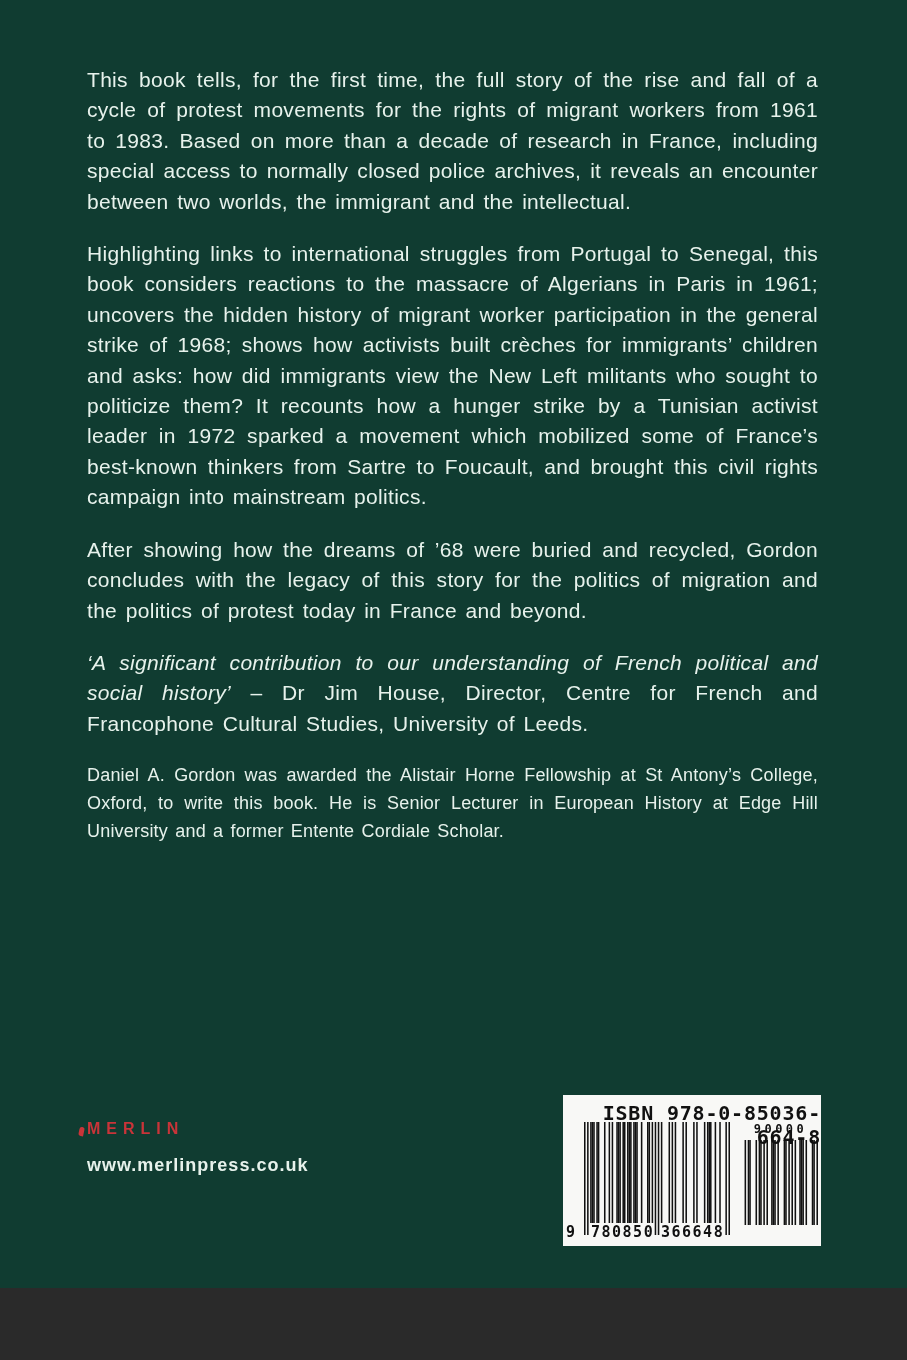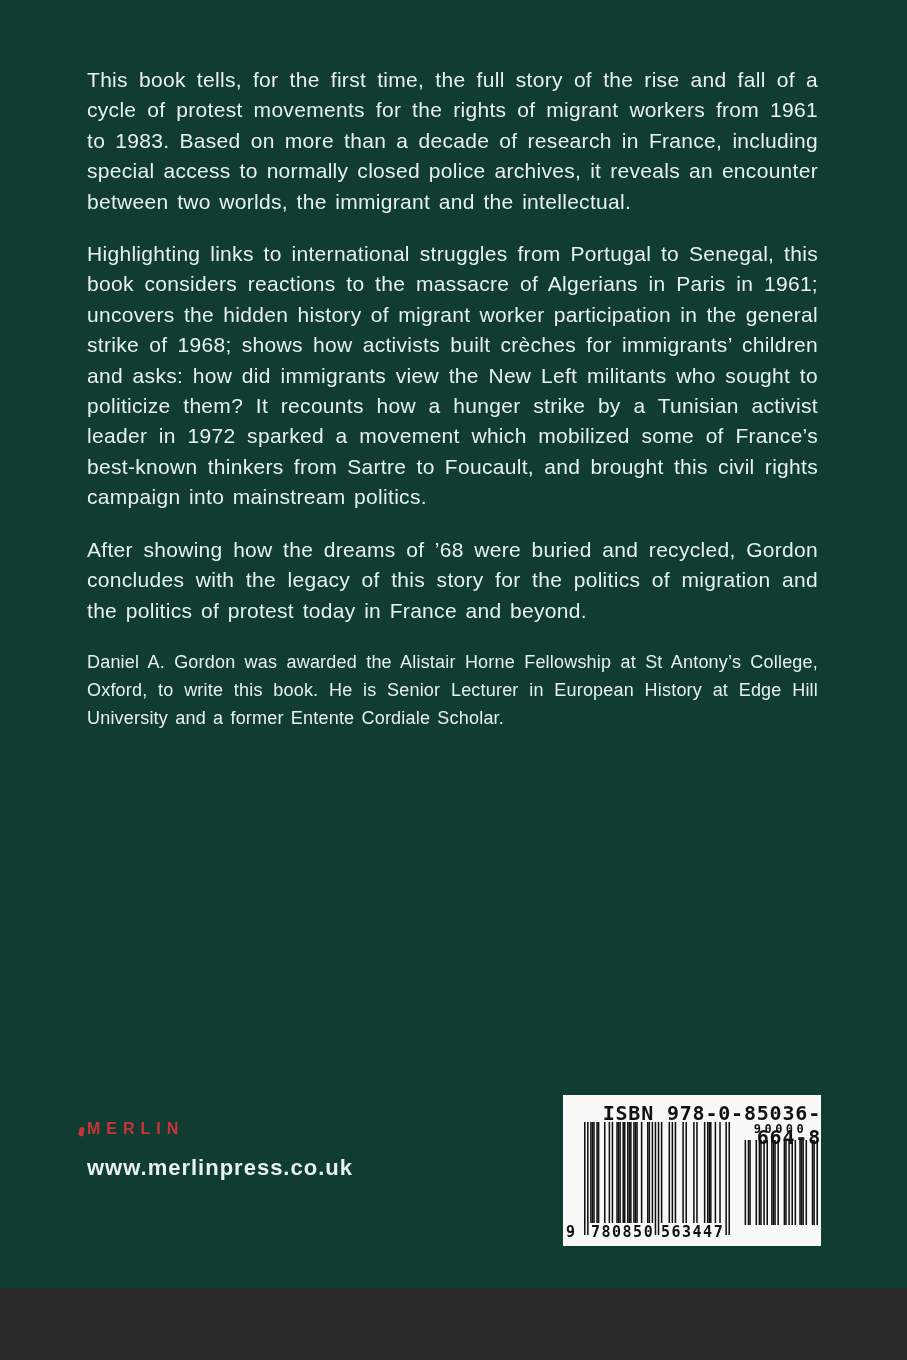--- a/index.html
+++ b/index.html
@@ -40,21 +40,21 @@
     transform:rotate(12deg);
   }
   .logo{
     font-size:16px;
     font-weight:bold;
     letter-spacing:6px;
     color:#c93439;
   }
   .website{
     margin-top:17px;
-    font-size:22px;
+    font-size:18px;
     font-weight:bold;
     letter-spacing:1px;
     color:#e7f2ec;
   }
   .barcode-box{
     position:absolute;
     left:563px;top:1095px;
     width:258px;height:151px;
     background:#f8f8f6;
     color:#111;
@@ -86,20 +86,21 @@
 </style>
 </head>
 <body>
 
 <div class="cover" style="background: rgb(16, 60, 49);">
 
   <main class="blurb" style="color: rgb(231, 242, 236);">
     <p>This book tells, for the first time, the full story of the rise and fall of a cycle of protest movements for the rights of migrant workers from 1961 to 1983. Based on more than a decade of research in France, including special access to normally closed police archives, it reveals an encounter between two worlds, the immigrant and the intellectual.</p>
     <p>Highlighting links to international struggles from Portugal to Senegal, this book considers reactions to the massacre of Algerians in Paris in 1961; uncovers the hidden history of migrant worker participation in the general strike of 1968; shows how activists built crèches for immigrants’ children and asks: how did immigrants view the New Left militants who sought to politicize them? It recounts how a hunger strike by a Tunisian activist leader in 1972 sparked a movement which mobilized some of France’s best-known thinkers from Sartre to Foucault, and brought this civil rights campaign into mainstream politics.</p>
     <p>After showing how the dreams of ’68 were buried and recycled, Gordon concludes with the legacy of this story for the politics of migration and the politics of protest today in France and beyond.</p>
+    <p class="quote"><em>‘A significant contribution to our understanding of French political and social history’</em> <span>– Dr Jim House, Director, Centre for French and Francophone Cultural Studies, University of Leeds.</span></p>
     <p class="bio">Daniel A. Gordon was awarded the Alistair Horne Fellowship at St Antony’s College, Oxford, to write this book. He is Senior Lecturer in European History at Edge Hill University and a former Entente Cordiale Scholar.</p>
   </main>
 
   <div class="publisher">
     <span class="logo-mark" style="background: rgb(201, 52, 57);"></span>
     <div class="logo" style="color: rgb(201, 52, 57);">MERLIN</div>
     <div class="website">www.merlinpress.co.uk</div>
   </div>
 
   <div class="barcode-box">
@@ -145,21 +146,21 @@
         <rect x="81" y="0" width="1" height="101"></rect>
         <rect x="82" y="0" width="1" height="101"></rect>
         <rect x="85" y="0" width="1" height="101"></rect>
         <rect x="88" y="0" width="1" height="101"></rect>
         <rect x="92" y="0" width="1" height="113"></rect>
         <rect x="94" y="0" width="1" height="113"></rect>
       </svg>
     <div class="digits mono">
       <span class="d-first">9</span>
       <span class="d-left">780850</span>
-      <span class="d-right">563447</span>
+      <span class="d-right">366648</span>
     </div>
     <div class="addon">
       <div class="addon-num mono">90000</div>
       <svg id="ean5" class="ean5" preserveAspectRatio="none" viewBox="0 0 48 100">
           <rect x="1" y="0" width="1" height="100"></rect>
           <rect x="3" y="0" width="1" height="100"></rect>
           <rect x="4" y="0" width="1" height="100"></rect>
           <rect x="8" y="0" width="1" height="100"></rect>
           <rect x="10" y="0" width="1" height="100"></rect>
           <rect x="11" y="0" width="1" height="100"></rect>

